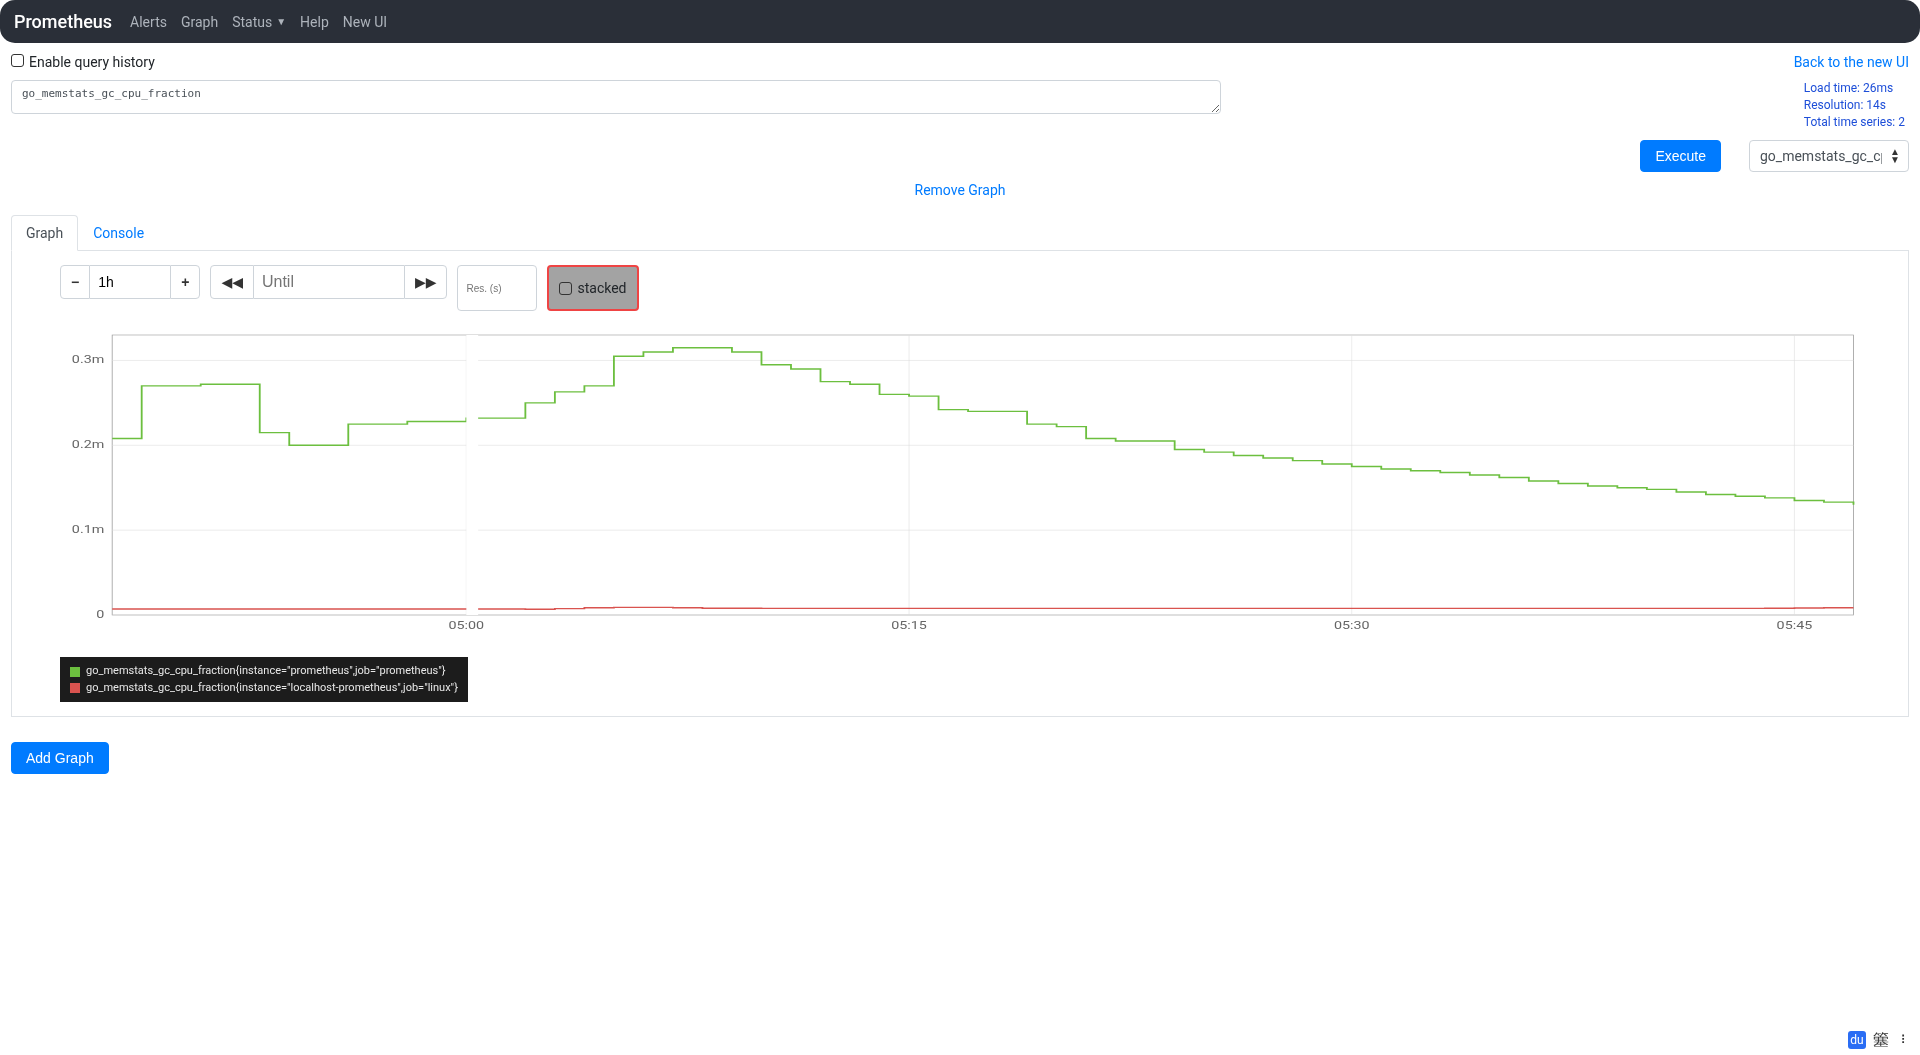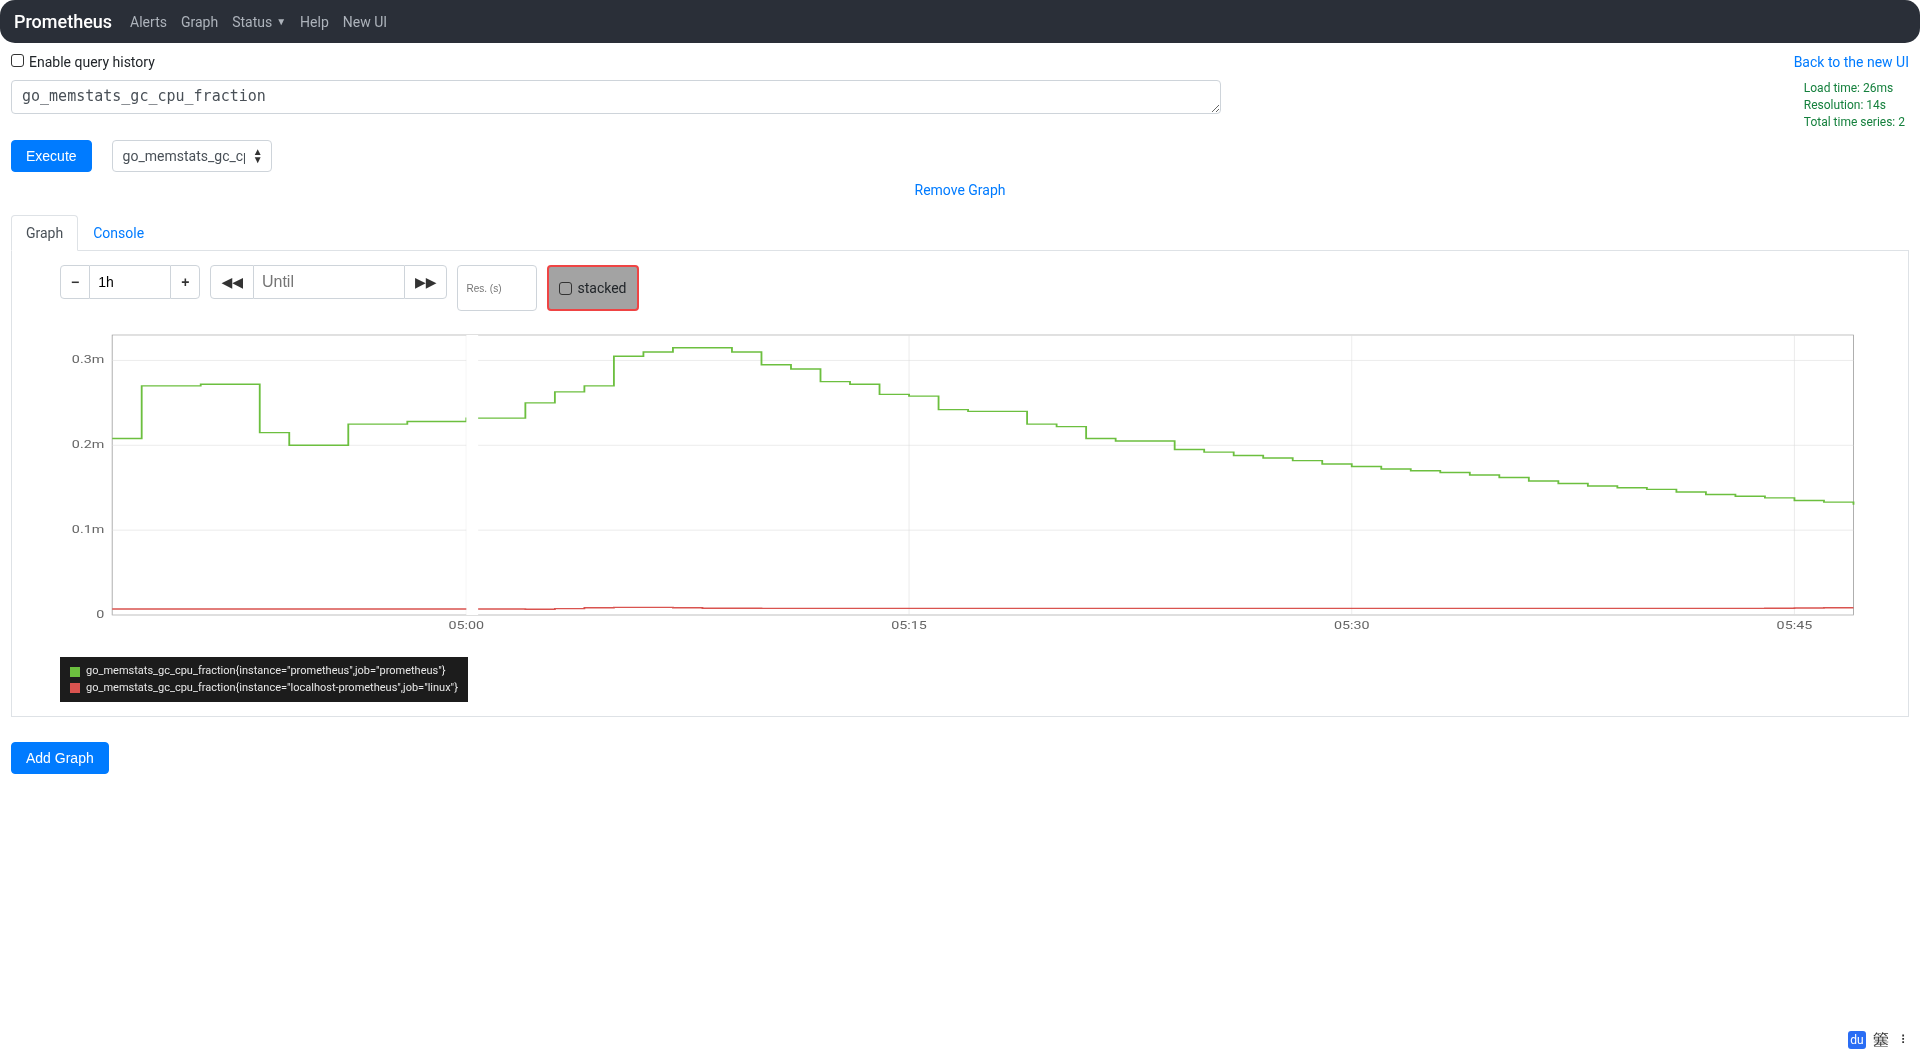--- a/index.html
+++ b/index.html
@@ -7,23 +7,23 @@
 .navbar { background: #2a2f38; height: 43px; display: flex; align-items: center; padding: 0 14px; border-radius: 15px; }
 .brand { color: #fff; font-size: 18px; font-weight: 500; margin-right: 18px; }
 .nav-link { color: #adb3bb; font-size: 14px; margin-right: 14px; text-decoration: none; cursor: pointer; display: inline-flex; align-items: center; }
 .nav-link .caret { margin-left: 4px; font-size: 10px; }
 .container { padding: 11px; }
 .top-row { display: flex; justify-content: space-between; align-items: center; margin-bottom: 10px; }
 .check-row { display: flex; align-items: flex-start; }
 .checkbox { width: 13px; height: 13px; border: 1.5px solid #333; border-radius: 3px; margin-right: 5px; display: inline-block; }
 .linklike { color: #007bff; cursor: pointer; }
 .query-row { display: flex; align-items: flex-start; margin-bottom: 10px; gap: 0; }
-.query-input { flex: 0 0 1210px; border: 1px solid #ced4da; border-radius: 4px; padding: 6px 10px; font-size: 15px; color: #495057; resize: both; min-height: 34px; }
-.stats { margin-left: auto; text-align: left; font-size: 12px; color: #15803d; line-height: 1.4; padding-right: 4px;}
-.exec-row { display: flex; align-items: center; gap: 20px; margin-bottom: 10px; }
+.query-input { flex: 0 0 1210px; border: 1px solid #ced4da; border-radius: 4px; padding: 6px 10px; font-size: 11px; color: #495057; resize: both; min-height: 34px; }
+.stats { margin-left: auto; text-align: left; font-size: 12px; color: #1d4ed8; line-height: 1.4; padding-right: 4px;}
+.exec-row { display: flex; align-items: center; gap: 28px; margin-bottom: 10px; justify-content: flex-end; }
 .btn { border: 1px solid transparent; border-radius: 4px; padding: 7px 14px; font-size: 14px; cursor: pointer; }
 .btn-primary { background: #007bff; color: #fff; border-color: #007bff; }
 .select { border: 1px solid #ced4da; border-radius: 4px; padding: 7px 26px 7px 10px; font-size: 14px; color: #495057; position: relative; background: #fff; display: inline-flex; align-items: center; width: 160px; overflow: hidden; white-space: nowrap; }
 .select .arrows { position: absolute; right: 8px; font-size: 10px; line-height: 8px; color: #333; display:flex; flex-direction:column;}
 .remove-row { text-align: center; margin-bottom: 17px; }
 .tabs { display: flex; border-bottom: 1px solid #dee2e6; }
 .tab { padding: 9px 14px; cursor: pointer; border: 1px solid transparent; border-top-left-radius: 4px; border-top-right-radius: 4px; margin-bottom: -1px; }
 .tab.active { border-color: #dee2e6 #dee2e6 #fff; background: #fff; color: #495057; }
 .tab.inactive { color: #007bff; }
 .panel { border: 1px solid #dee2e6; border-top: none; padding: 14px 48px; }

